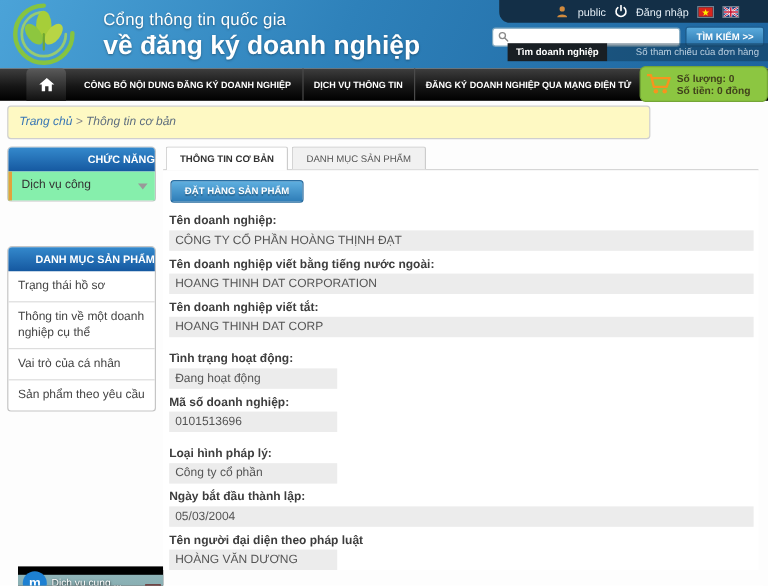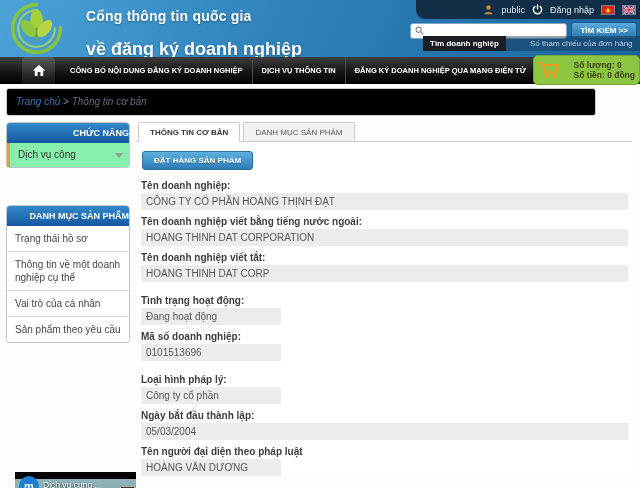--- a/index.html
+++ b/index.html
@@ -6,26 +6,26 @@
   html,body { width:640px; height:488px; }
   body {
     position:relative; overflow:hidden; background:#fdfdfd;
     font-family:"Liberation Sans","DejaVu Sans",sans-serif;
   }
   
   .header { position:absolute; top:0; left:0; width:640px; height:57px;
     background:linear-gradient(115deg,#4ba3d8 0%,#2e81ba 45%,#1d649e 100%); }
   .logo { position:absolute; left:9px; top:1px; width:55px; height:55px; }
   .htitle { position:absolute; left:86px; top:8px; color:#fff; text-shadow:0 1px 2px rgba(0,0,0,.35); }
-  .t1 { font-size:14px; font-weight:700; letter-spacing:.2px; }
-  .t2 { font-size:18px; font-weight:700; margin-top:15px; }
+  .t1 { font-size:14px; font-weight:400; letter-spacing:.2px; }
+  .t2 { font-size:22px; font-weight:700; margin-top:1px; }
   .userbar { position:absolute; top:0; right:0; height:19px; width:224px;
     background:#132f47; border-bottom-left-radius:9px;
     display:flex; align-items:center; justify-content:flex-end; gap:7px;
-    padding-right:4px; color:#e3edf5; font-size:9px; }
+    padding-right:24px; color:#e3edf5; font-size:9px; }
   .userbar a { color:#e3edf5; text-decoration:none; }
   .flag { width:14px; height:10px; display:block; border:1px solid rgba(255,255,255,.4); }
   .searchrow { position:absolute; top:22px; right:3px; display:flex; gap:4px; align-items:center; }
   .searchbox { width:157px; height:16px; background:#fff; border:1px solid #7fa8c0;
     border-radius:3px; display:flex; align-items:center; padding:0 4px; }
   .searchbox input { border:0; outline:0; flex:1; font-size:9px; height:12px;
     font-family:inherit; background:transparent; }
   .btn-search { height:17px; background:linear-gradient(180deg,#5aabdd,#2b76ae);
     border:1px solid #1f5c8c; border-radius:3px; color:#fff; font-weight:bold;
     font-size:8px; line-height:15px; padding:0 8px; cursor:pointer; white-space:nowrap; }
@@ -38,25 +38,25 @@
     display:flex; align-items:stretch; padding-left:22px; }
   .home-tab { width:33px; background:linear-gradient(180deg,#5a5a5a,#101010);
     display:flex; align-items:center; justify-content:center;
     border-radius:4px 4px 0 0; margin-right:6px; }
   .nav-items { display:flex; }
   .nav-item { color:#fff; font-size:7.5px; font-weight:bold; line-height:27px;
     padding:0 9px; border-right:1px solid #4a4a4a; white-space:nowrap; text-decoration:none; }
   
   .cartbox { position:absolute; top:55px; right:0; width:107px; height:30px;
     background:#8cc641; border:1px solid #74a636; border-radius:5px;
-    display:flex; align-items:center; gap:4px; padding:0 4px; z-index:6;justify-content:space-between; }
+    display:flex; align-items:center; gap:4px; padding:0 4px; z-index:6; }
   .cart-lines { font-size:8.5px; font-weight:bold; color:#41431c; line-height:1.2; }
   
-  .breadcrumb { position:absolute; top:88px; left:6px; width:590px; height:28px;
-    background:#000000; border:1px solid #cfcfcf; border-radius:3px;
+  .breadcrumb { position:absolute; top:88px; left:6px; width:536px; height:28px;
+    background:#fef9c3; border:1px solid #cfcfcf; border-radius:3px;
     font-style:italic; font-size:10px; line-height:26px; padding-left:9px; color:#888; }
   .bc-home { color:#3a77b5; text-decoration:none; }
   .bc-current { color:#5f6f7f; }
   
   .sidebar { position:absolute; top:122px; left:6px; width:124px; }
   .spanel { border:1px solid #c5c5c5; border-radius:4px 4px 3px 3px; background:#fff; }
   .shead { background:linear-gradient(180deg,#3489cc,#1558a0); color:#fff; font-weight:bold;
     font-size:9px; text-align:right; line-height:20px; border-radius:3px 3px 0 0; }
   .func-item { position:relative; background:#86efac; border-left:3px solid #e2a33c;
     font-size:10px; color:#333; line-height:24px; padding-left:8px; cursor:pointer; }

